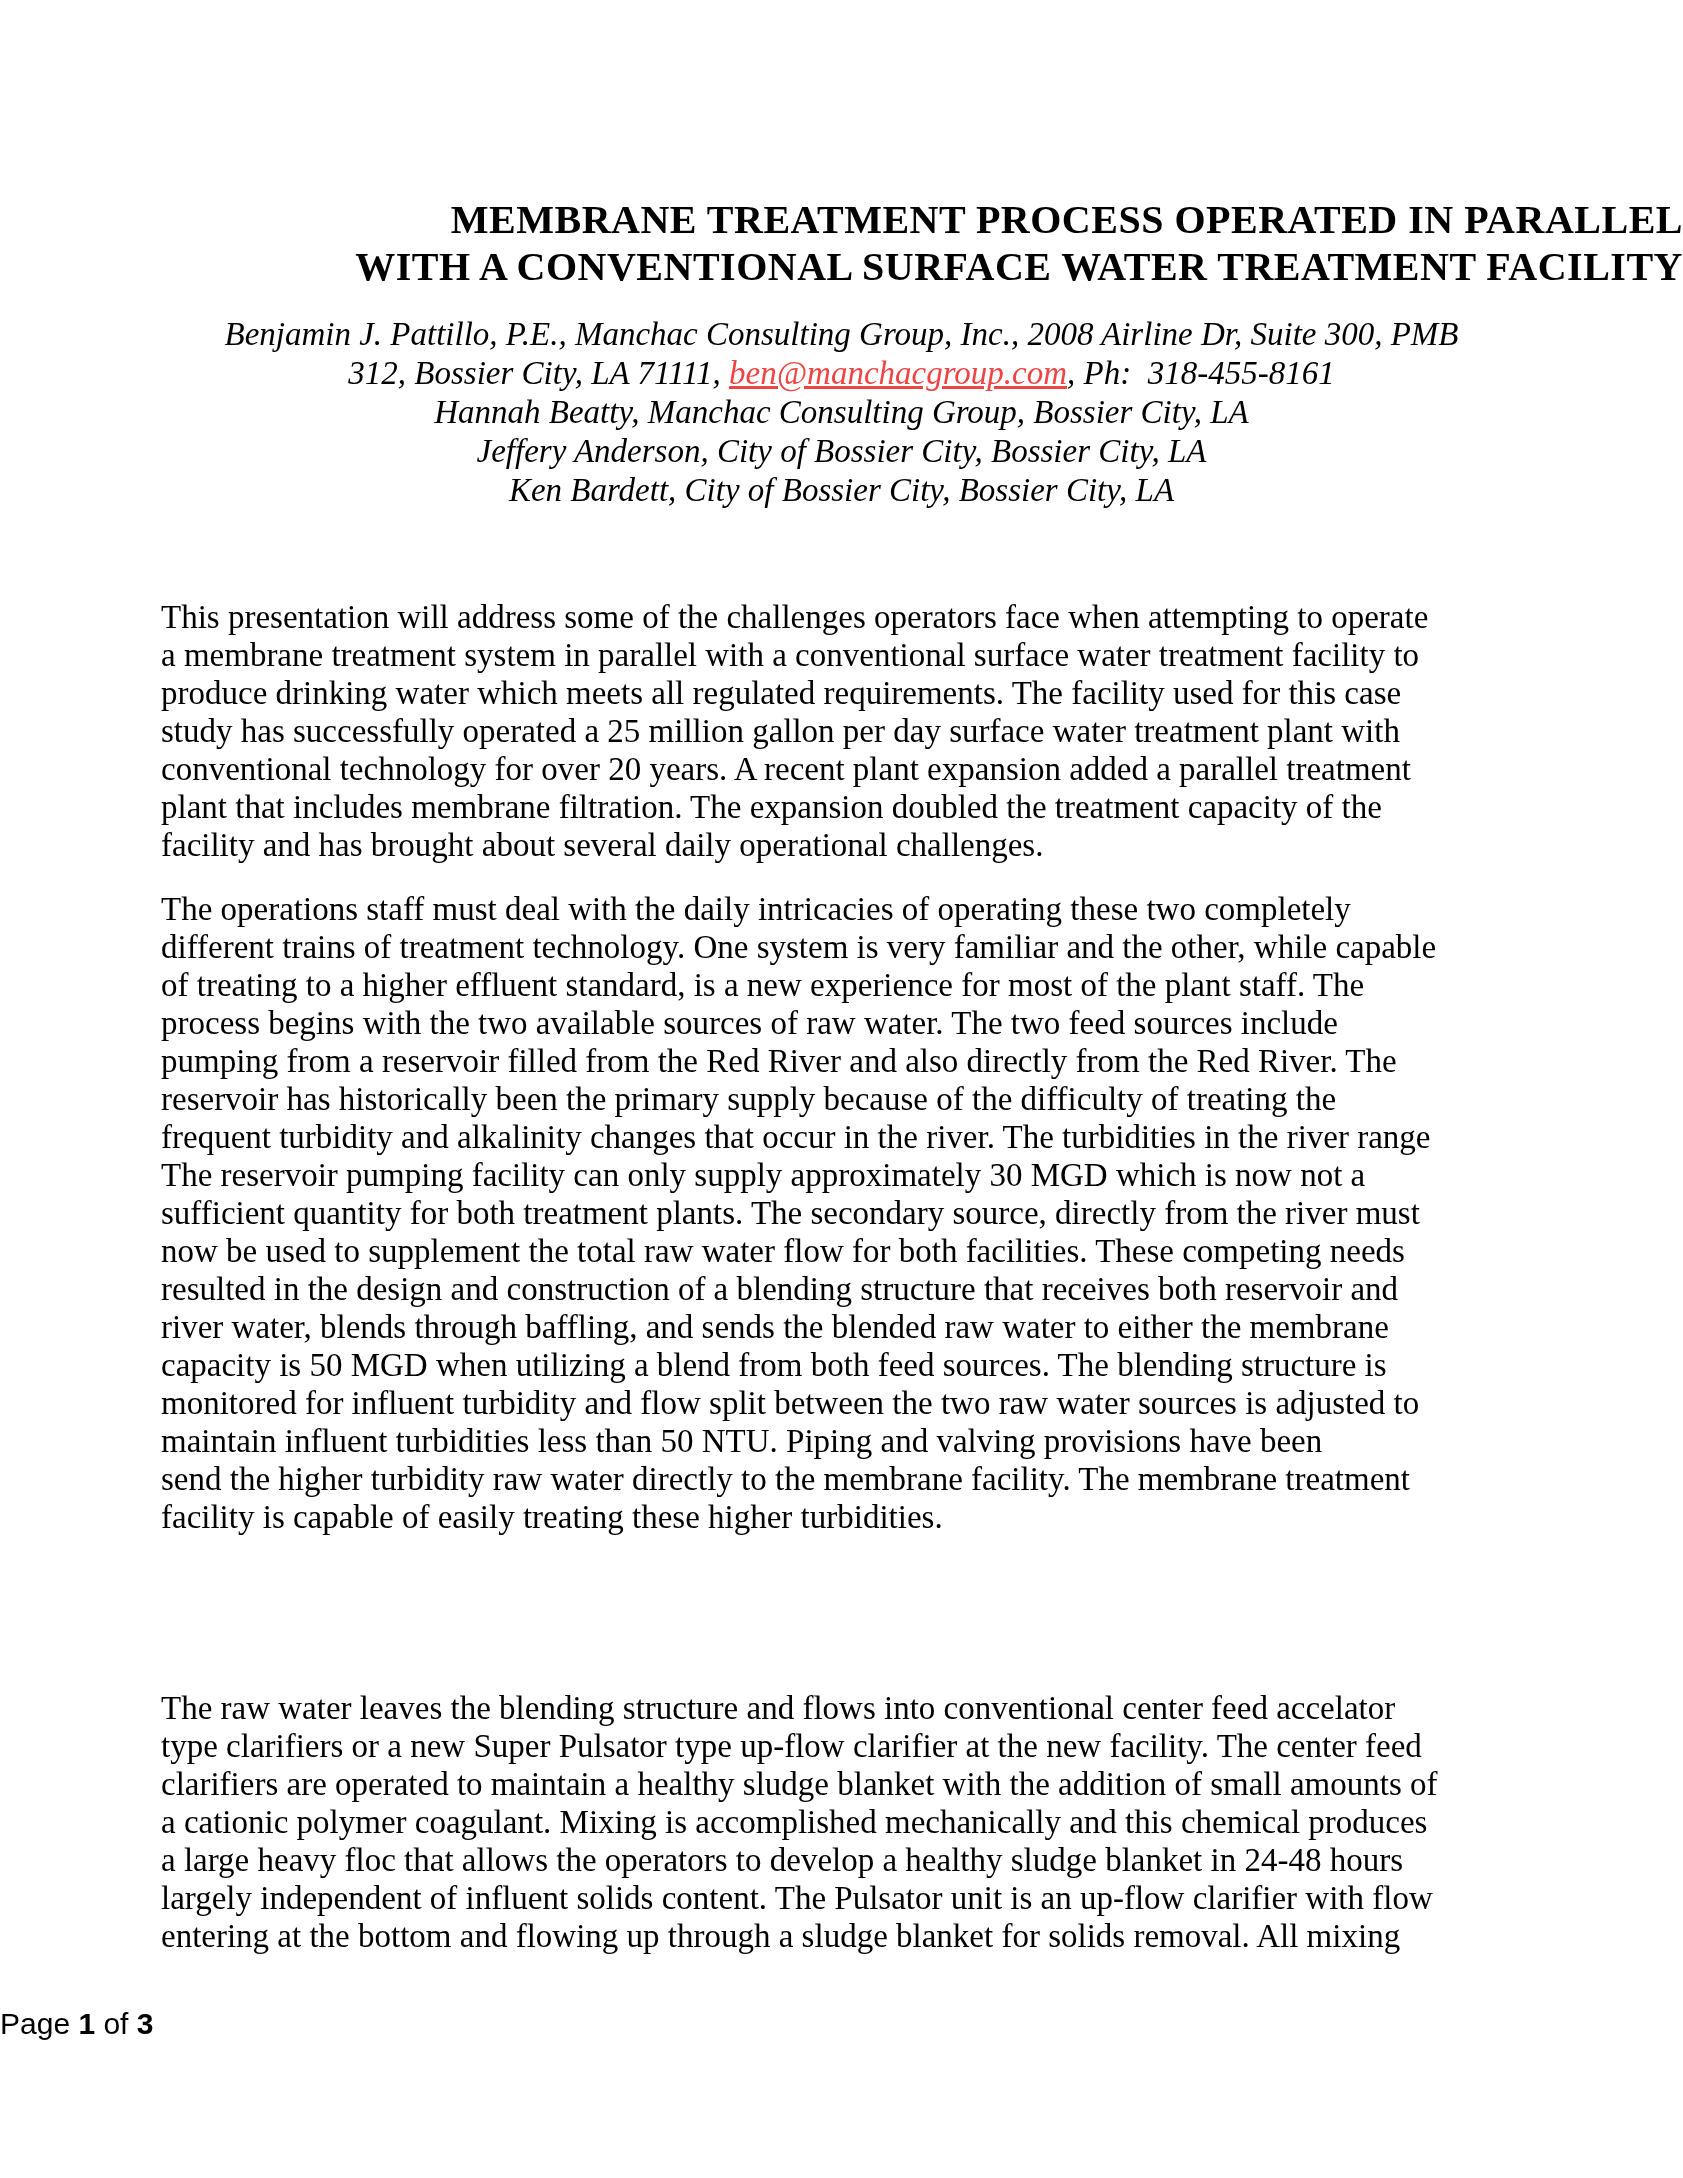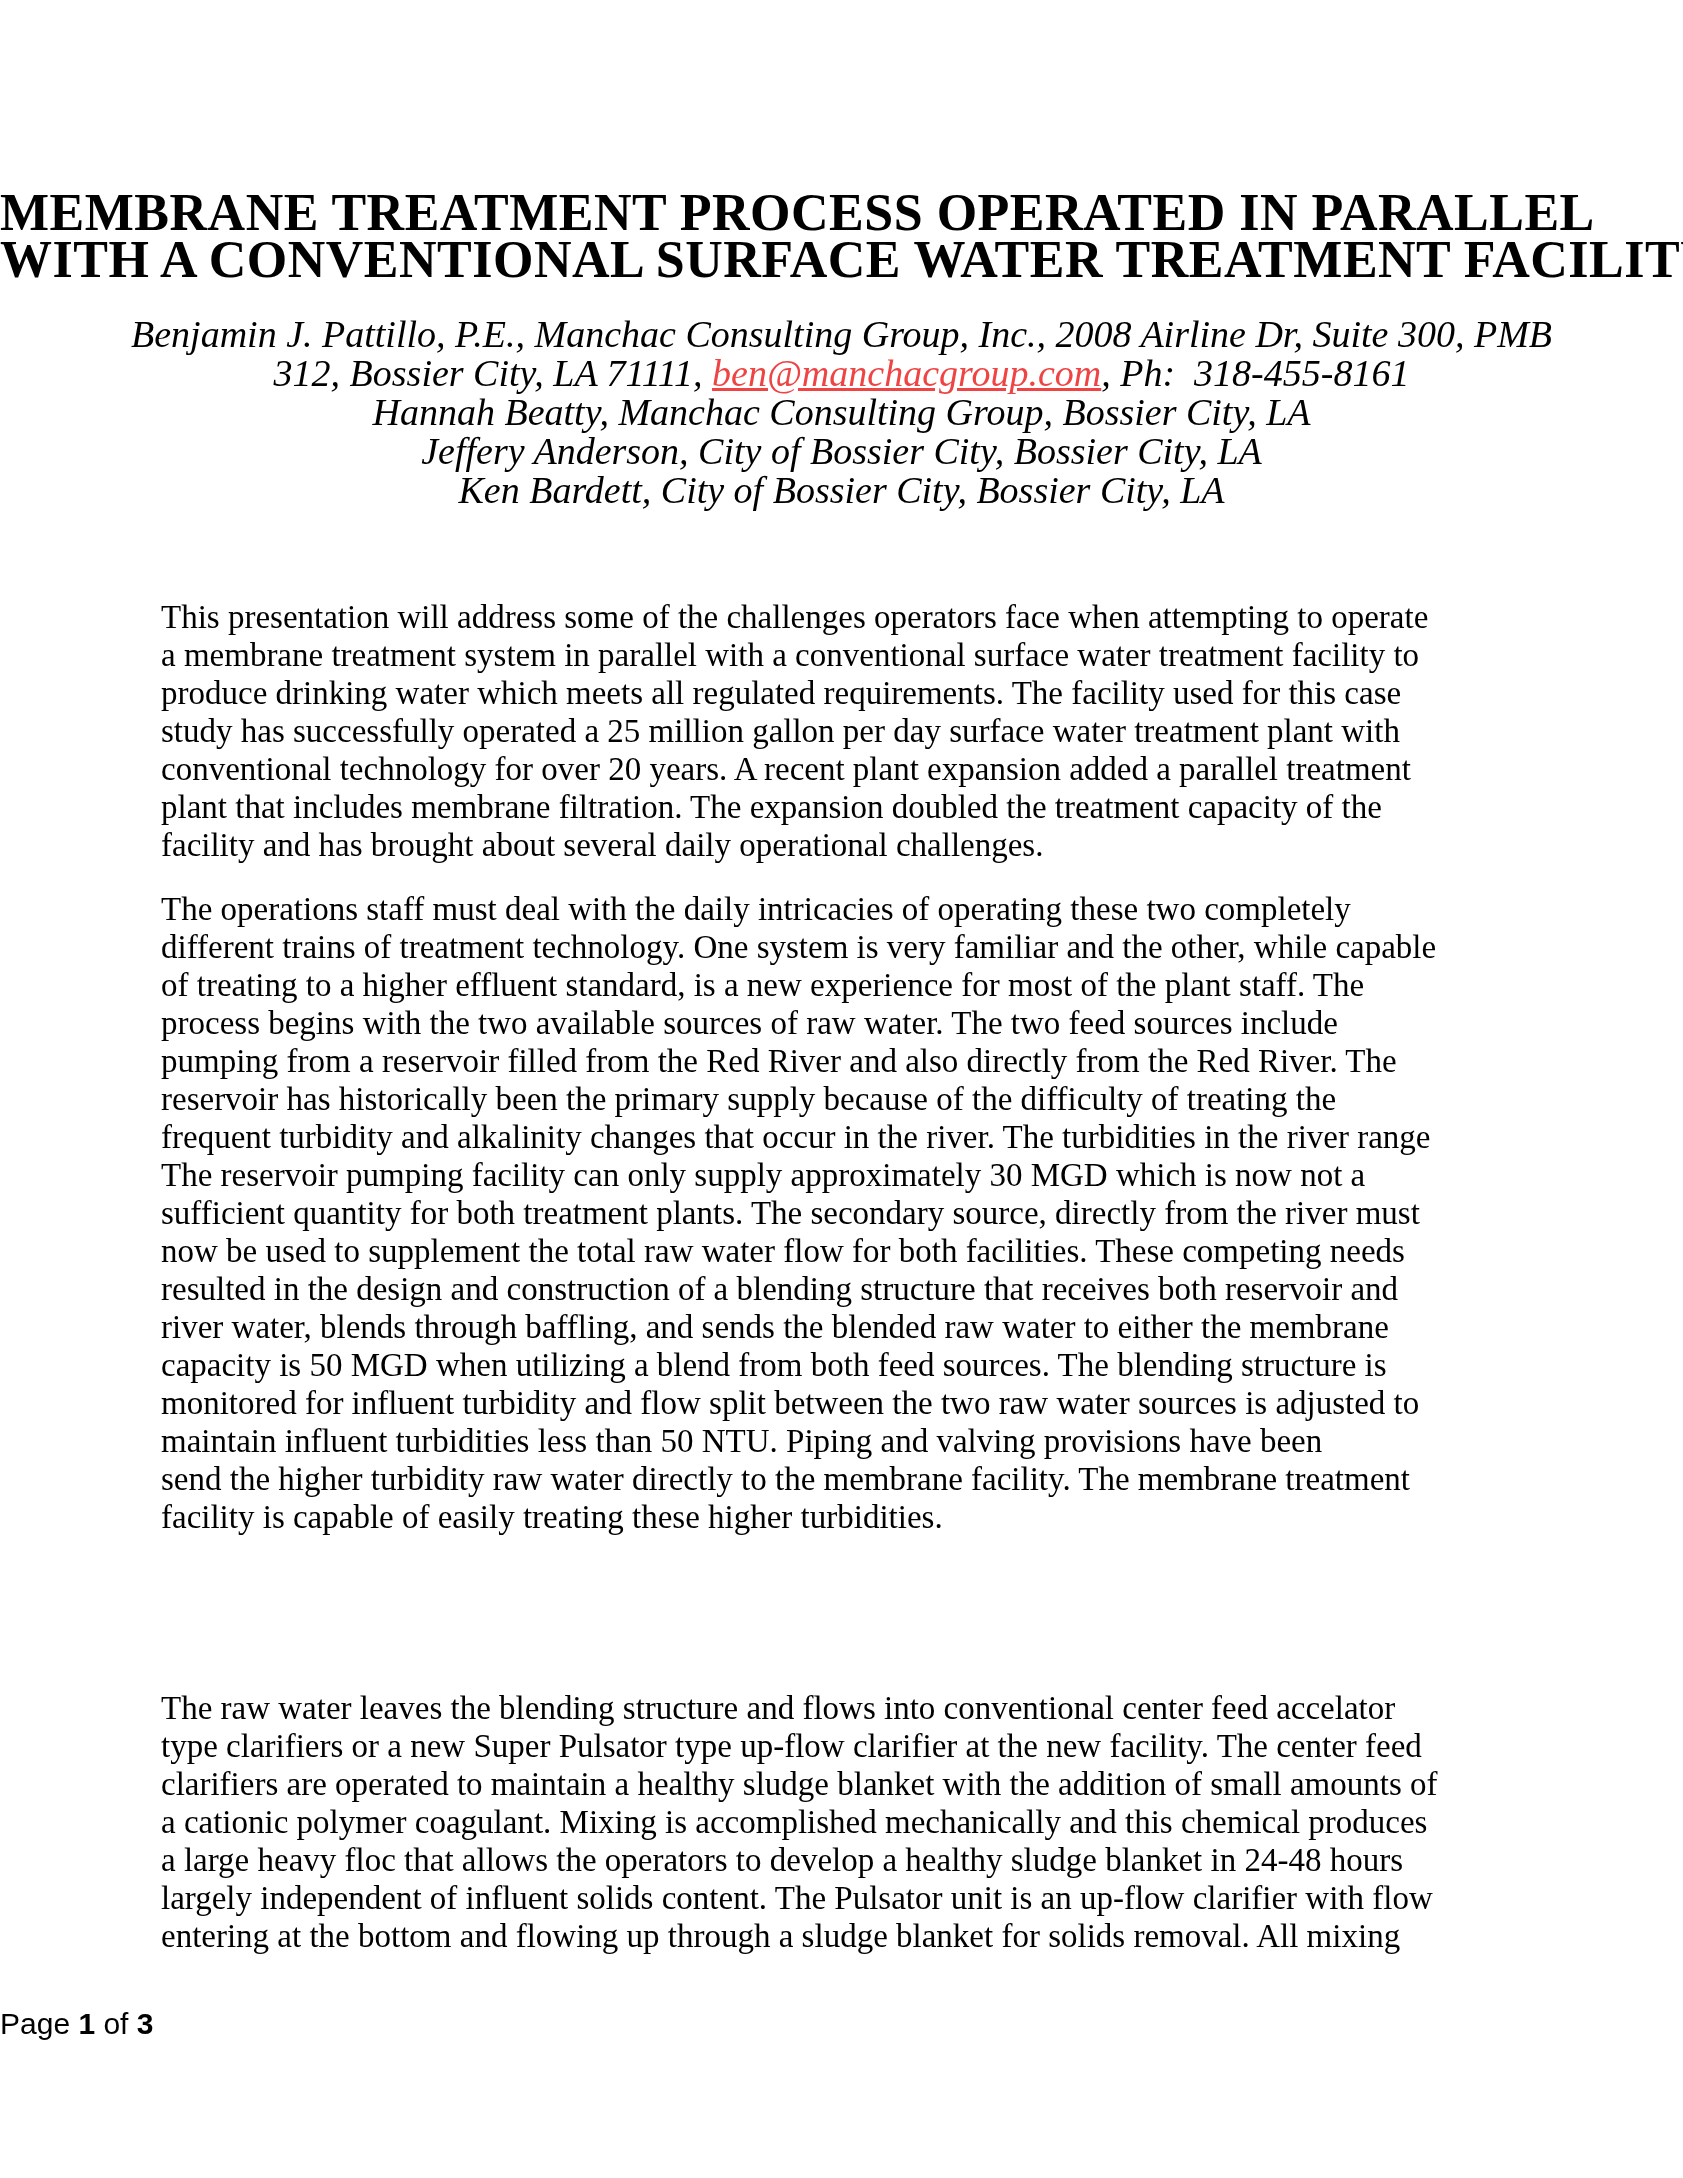--- a/index.html
+++ b/index.html
@@ -11,40 +11,40 @@
     position: relative;
     width: 1683px;
     height: 2178px;
     background: #ffffff;
     overflow: hidden;
     font-family: "Liberation Serif", serif;
     color: #000000;
   }
   .title-block {
     position: absolute;
-    top: 189px;
+    top: 196px;
     left: 0;
     width: 1683px;
-    text-align: left;
+    text-align: right;
     font-family: "Liberation Serif", serif;
     font-weight: bold;
-    font-size: 52px;
+    font-size: 40px;
     line-height: 47px;
     letter-spacing: 0.5px;
   }
   .title-block .line { white-space: pre; }
   .authors-block {
     position: absolute;
     top: 315px;
     left: 0;
     width: 1683px;
     text-align: center;
     font-family: "Liberation Serif", serif;
     font-style: italic;
-    font-size: 38px;
+    font-size: 33px;
     line-height: 39px;
   }
   .authors-block .line { white-space: pre; }
   .body-para {
     position: absolute;
     left: 161px;
     width: 1376px;
     font-family: "Liberation Serif", serif;
     font-size: 33px;
     line-height: 38px;

